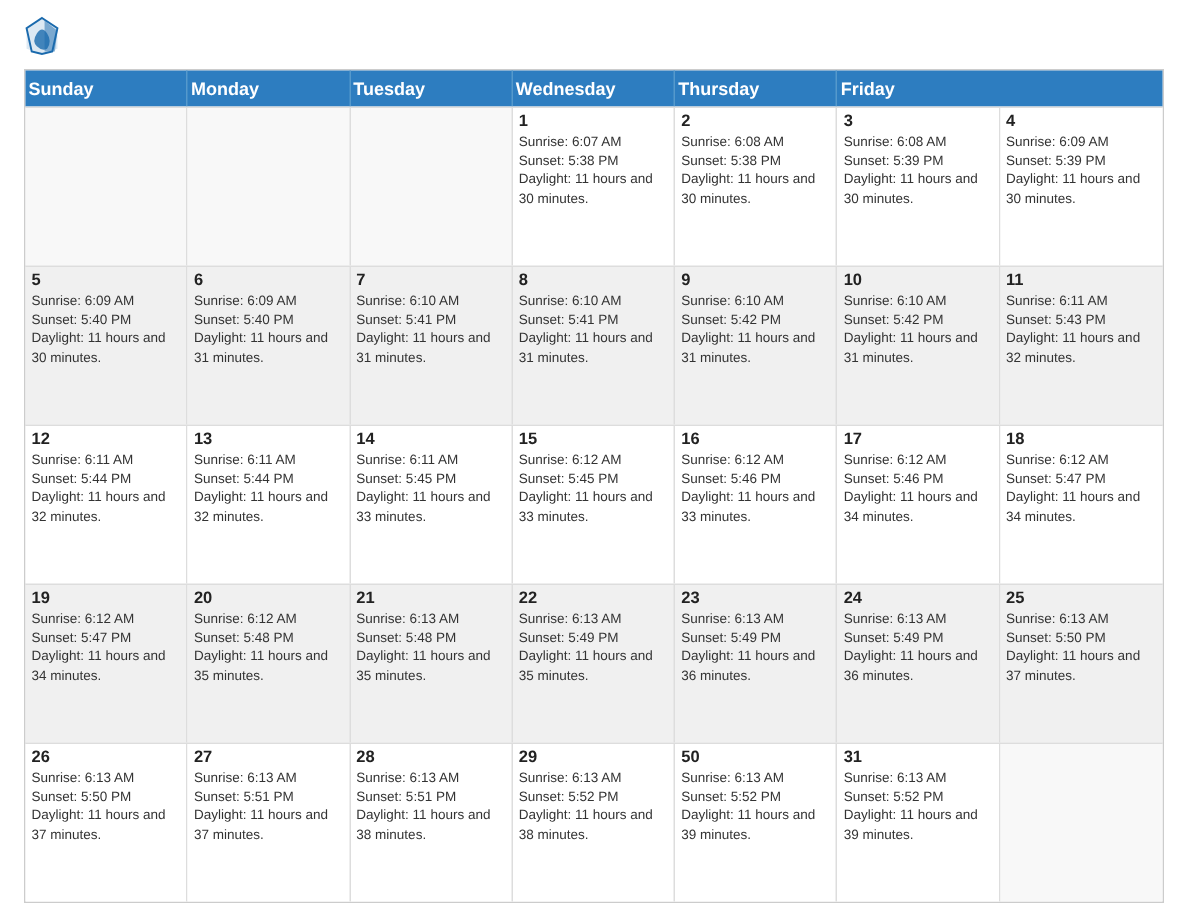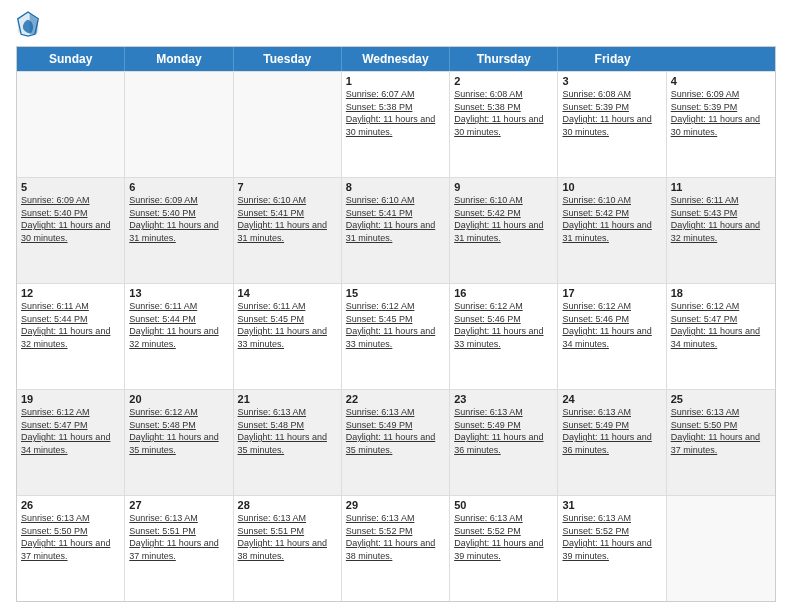--- a/index.html
+++ b/index.html
@@ -59,21 +59,21 @@
     }
     .cal-header {
       display: grid;
       grid-template-columns: repeat(7, 1fr);
       background: #2d7dc0;
     }
     .cal-header-cell {
       color: #fff;
       font-size: 12px;
       font-weight: bold;
-      text-align: center;
+      text-align: left;
       padding: 5px 2px;
       border-right: 1px solid #5599cc;
     }
     .cal-header-cell:last-child { border-right: none; }
     .cal-body {
       flex: 1;
       display: flex;
       flex-direction: column;
     }
     .cal-row {
@@ -97,21 +97,20 @@
       font-size: 11px;
       font-weight: bold;
       color: #222;
       display: block;
       margin-bottom: 1px;
     }
     .cell-text {
       font-size: 9px;
       line-height: 1.4;
       color: #333;
-      text-decoration: underline;
     }
   </style>
 </head>
 <body>
 
 <div class="page">
   <div class="header">
     <div class="logo">
       <svg class="logo-icon" viewBox="0 0 28 32" width="28" height="32">
         <polygon points="14,2 26,10 26,26 14,30 2,26 2,10" fill="#1a6aad" opacity="0.15"></polygon>

